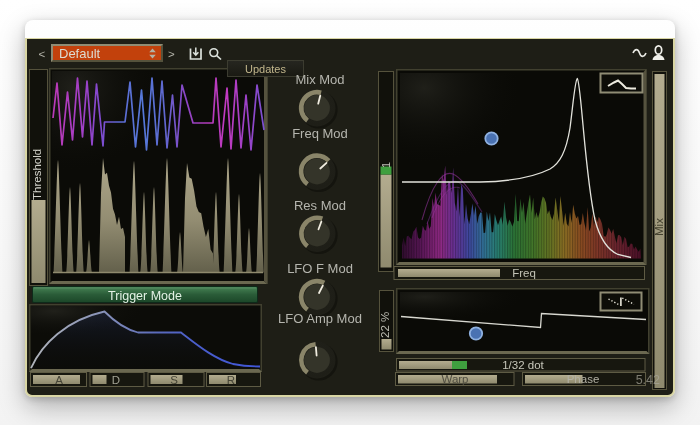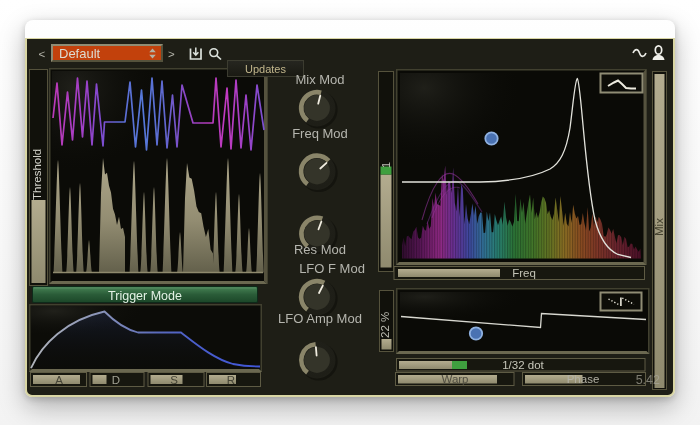--- a/index.html
+++ b/index.html
@@ -254,15 +254,15 @@
   <path d="M22.5,16 C23,12.5 25.5,11 28.5,11 C31.5,11 34,12.5 34.5,16 Z" fill="#f0f0ea"></path>
 </svg>
 
 <div class="abs vtext" style="left:31px; top:100px; height:100px; color:#d4d4cc; font-size:11.5px;">Threshold</div>
 <div class="abs vtext" style="left:380px; top:150px; height:18px; color:#c0c0b8; font-size:11px;">1</div>
 <div class="abs vtext" style="left:379px; top:296px; height:42px; color:#bcbcb2; font-size:11.5px;">22 %</div>
 <div class="abs vtext" style="left:653px; top:200px; height:36px; color:#44422f; font-size:11.5px;">Mix</div>
 
 <div class="abs lbl" style="left:270px; top:72px; width:100px;">Mix Mod</div>
 <div class="abs lbl" style="left:270px; top:126px; width:100px;">Freq Mod</div>
-<div class="abs lbl" style="left:270px; top:198px; width:100px;margin-top:44px;">Res Mod</div>
-<div class="abs lbl" style="left:282px; top:261px; width:100px;">LFO F Mod</div>
+<div class="abs lbl" style="left:270px; top:198px; width:100px;">Res Mod</div>
+<div class="abs lbl" style="left:270px; top:261px; width:100px;">LFO F Mod</div>
 <div class="abs lbl" style="left:270px; top:311px; width:100px;">LFO Amp Mod</div>
 
 </body></html>

